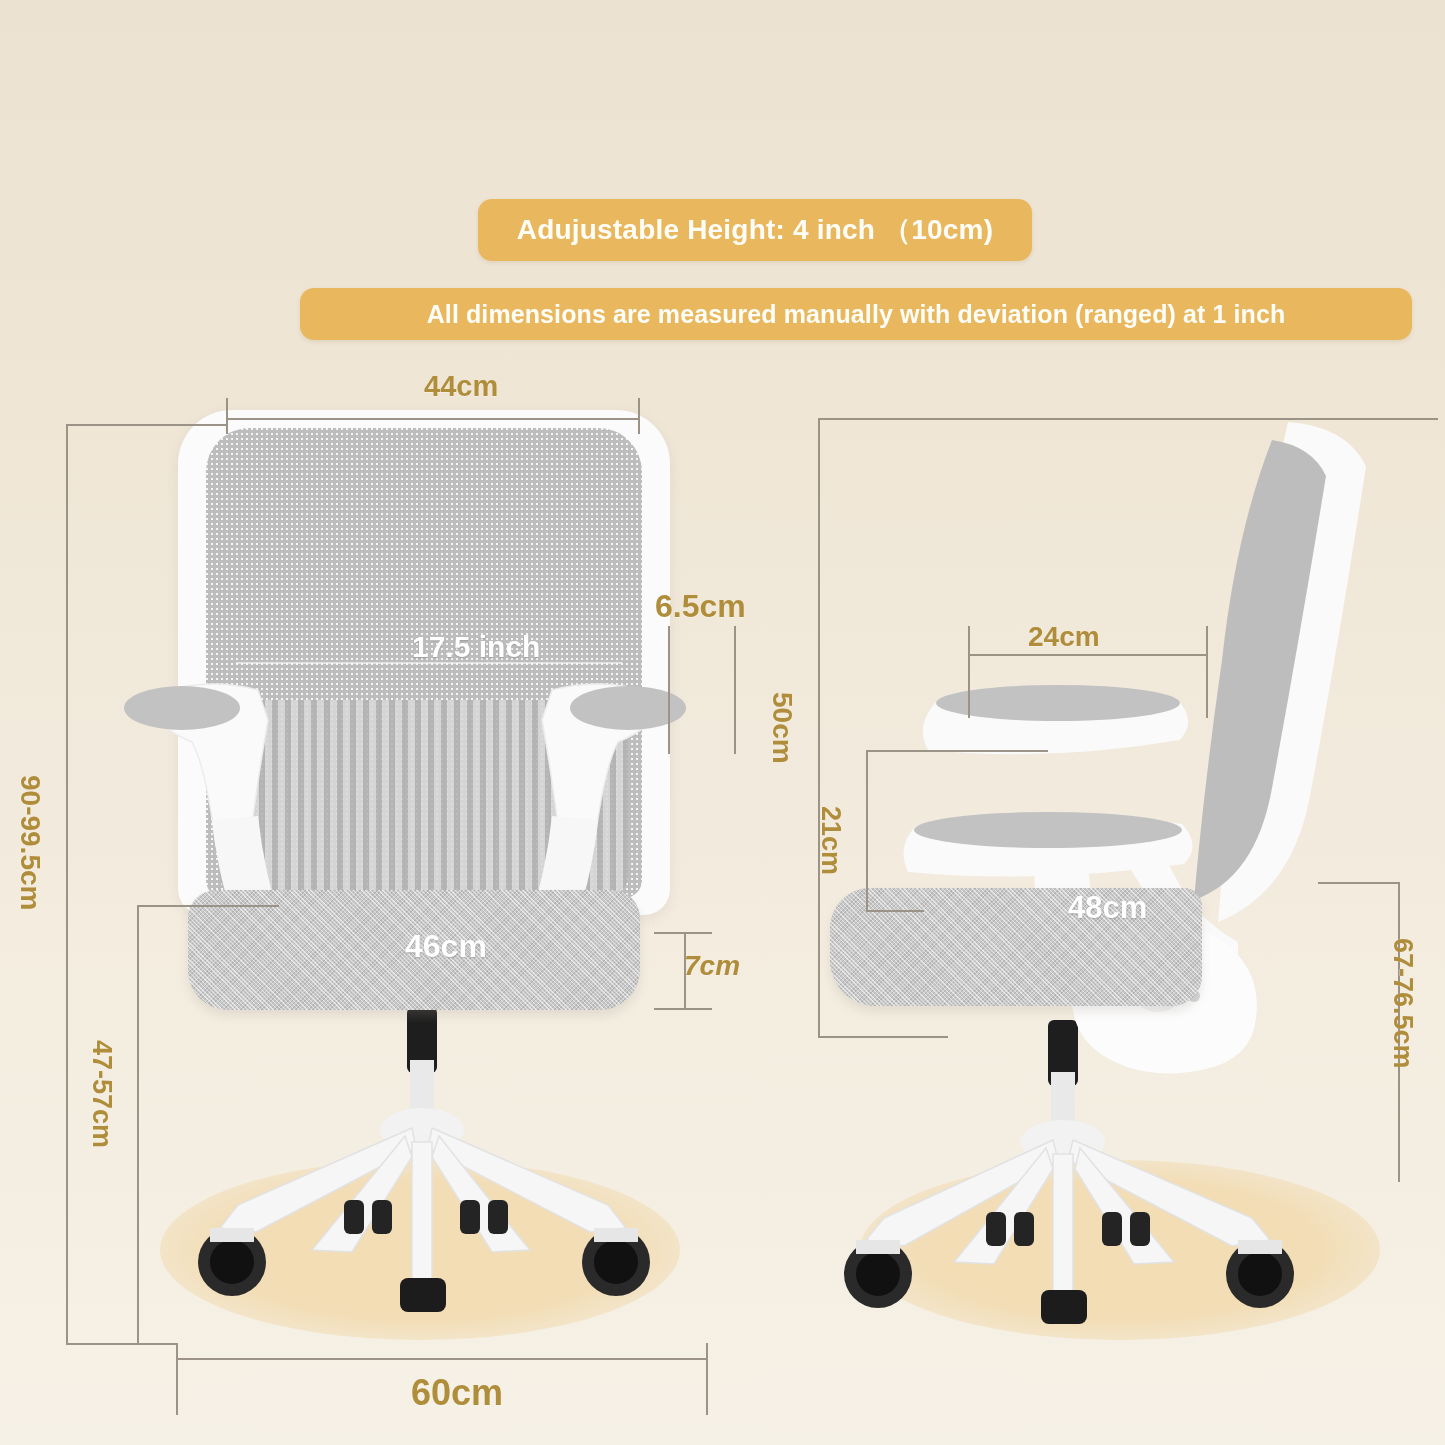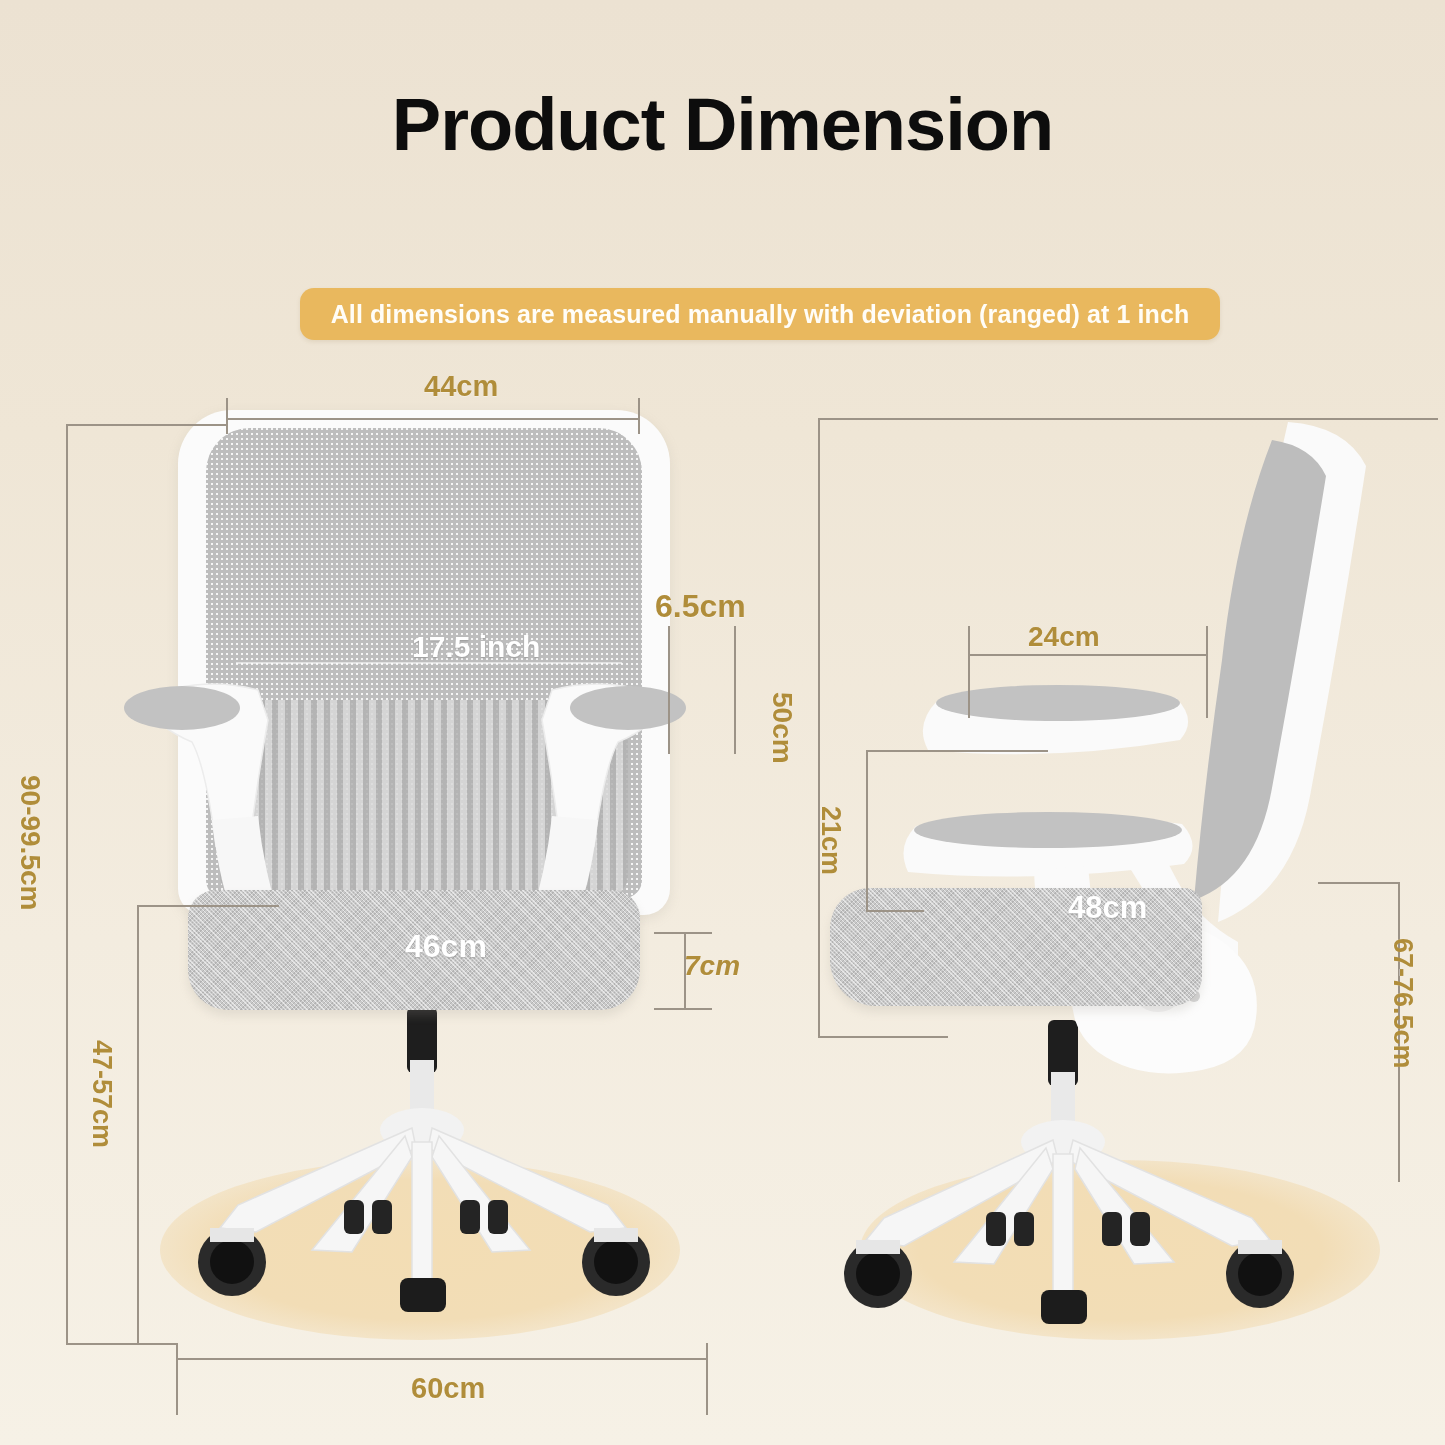--- a/index.html
+++ b/index.html
@@ -19,21 +19,21 @@
     position:absolute;left:0;right:0;top:82px;text-align:center;
     font-size:74px;font-weight:bold;color:#0d0d0d;letter-spacing:-1px;
     font-family:"Liberation Sans", sans-serif;
   }
   .badge{
     position:absolute;border-radius:14px;background:#e9b85e;
     color:#fffdf7;display:flex;align-items:center;justify-content:center;
     font-weight:bold;box-shadow:0 2px 4px rgba(120,90,30,.12);
   }
   .badge1{left:478px;top:199px;width:554px;height:62px;font-size:28px;letter-spacing:.2px;}
-  .badge2{left:300px;top:288px;width:920px;height:52px;font-size:25px;letter-spacing:.1px;}
+  .badge2{left:300px;top:288px;width:1112px;height:52px;font-size:25px;letter-spacing:.1px;}
 
   
   .dimline{position:absolute;background:#9c9387;}
   .hline{height:2px;}
   .vline{width:2px;}
   .dlabel{position:absolute;color:#b08d3a;font-weight:bold;white-space:nowrap;
       text-shadow:0 1px 0 rgba(255,255,255,.35);}
   .dlabel.vert{transform-origin:left top;}
   .wlabel{position:absolute;color:#ffffff;font-weight:bold;white-space:nowrap;
       text-shadow:0 1px 2px rgba(110,110,110,.45);}
@@ -55,22 +55,24 @@
       repeating-linear-gradient(45deg, rgba(255,255,255,.55) 0 1px, transparent 1px 3px),
       repeating-linear-gradient(-45deg, rgba(150,150,150,.45) 0 1px, transparent 1px 3px);
   }
   .white-part{background:#fbfbfb;}
 </style>
 </head>
 <body>
 
 <div id="stage">
 
-  <div class="title">Product Dimension</div>
-
+
+  <div class="badge badge1">
+    <span>Adujustable Height: 4 inch （10cm)</span>
+  </div>
 
   <div class="badge badge2">
     <span>All dimensions are measured manually with deviation (ranged) at 1 inch</span>
   </div>
 
   <div class="chair" style="left:60px;top:400px;width:690px;height:950px;">
 
     <div class="shadow-ellipse" style="left:100px;top:760px;width:520px;height:180px;"></div>
 
     <svg width="690" height="950" style="position:absolute;left:0;top:0;">
@@ -151,21 +153,21 @@
   <div class="wlabel" style="left:405px;top:928px;font-size:32px;">46cm</div>
 
   <div class="dimline hline" style="left:654px;top:932px;width:58px;"></div>
   <div class="dimline hline" style="left:654px;top:1008px;width:58px;"></div>
   <div class="dimline vline" style="left:684px;top:932px;height:76px;"></div>
   <div class="dlabel" style="left:684px;top:950px;font-size:28px;font-style:italic;">7cm</div>
 
   <div class="dimline vline" style="left:176px;top:1343px;height:72px;"></div>
   <div class="dimline vline" style="left:706px;top:1343px;height:72px;"></div>
   <div class="dimline hline" style="left:176px;top:1358px;width:532px;"></div>
-  <div class="dlabel" style="left:411px;top:1372px;font-size:29px;">60cm</div>
+  <div class="dlabel" style="left:411px;top:1372px;font-size:36px;">60cm</div>
 
   <div class="chair" style="left:820px;top:400px;width:610px;height:950px;">
 
     <div class="shadow-ellipse" style="left:40px;top:760px;width:520px;height:180px;"></div>
 
     <svg width="610" height="950" style="position:absolute;left:0;top:0;">
       <rect x="228" y="620" width="30" height="66" rx="6" fill="#1e1e1e"></rect>
       <rect x="231" y="672" width="24" height="62" fill="#e9e9e9"></rect>
       <ellipse cx="243" cy="742" rx="42" ry="22" fill="#f2f2f2"></ellipse>
       <g fill="#f6f6f6" stroke="#e2e2e2" stroke-width="1.5">

